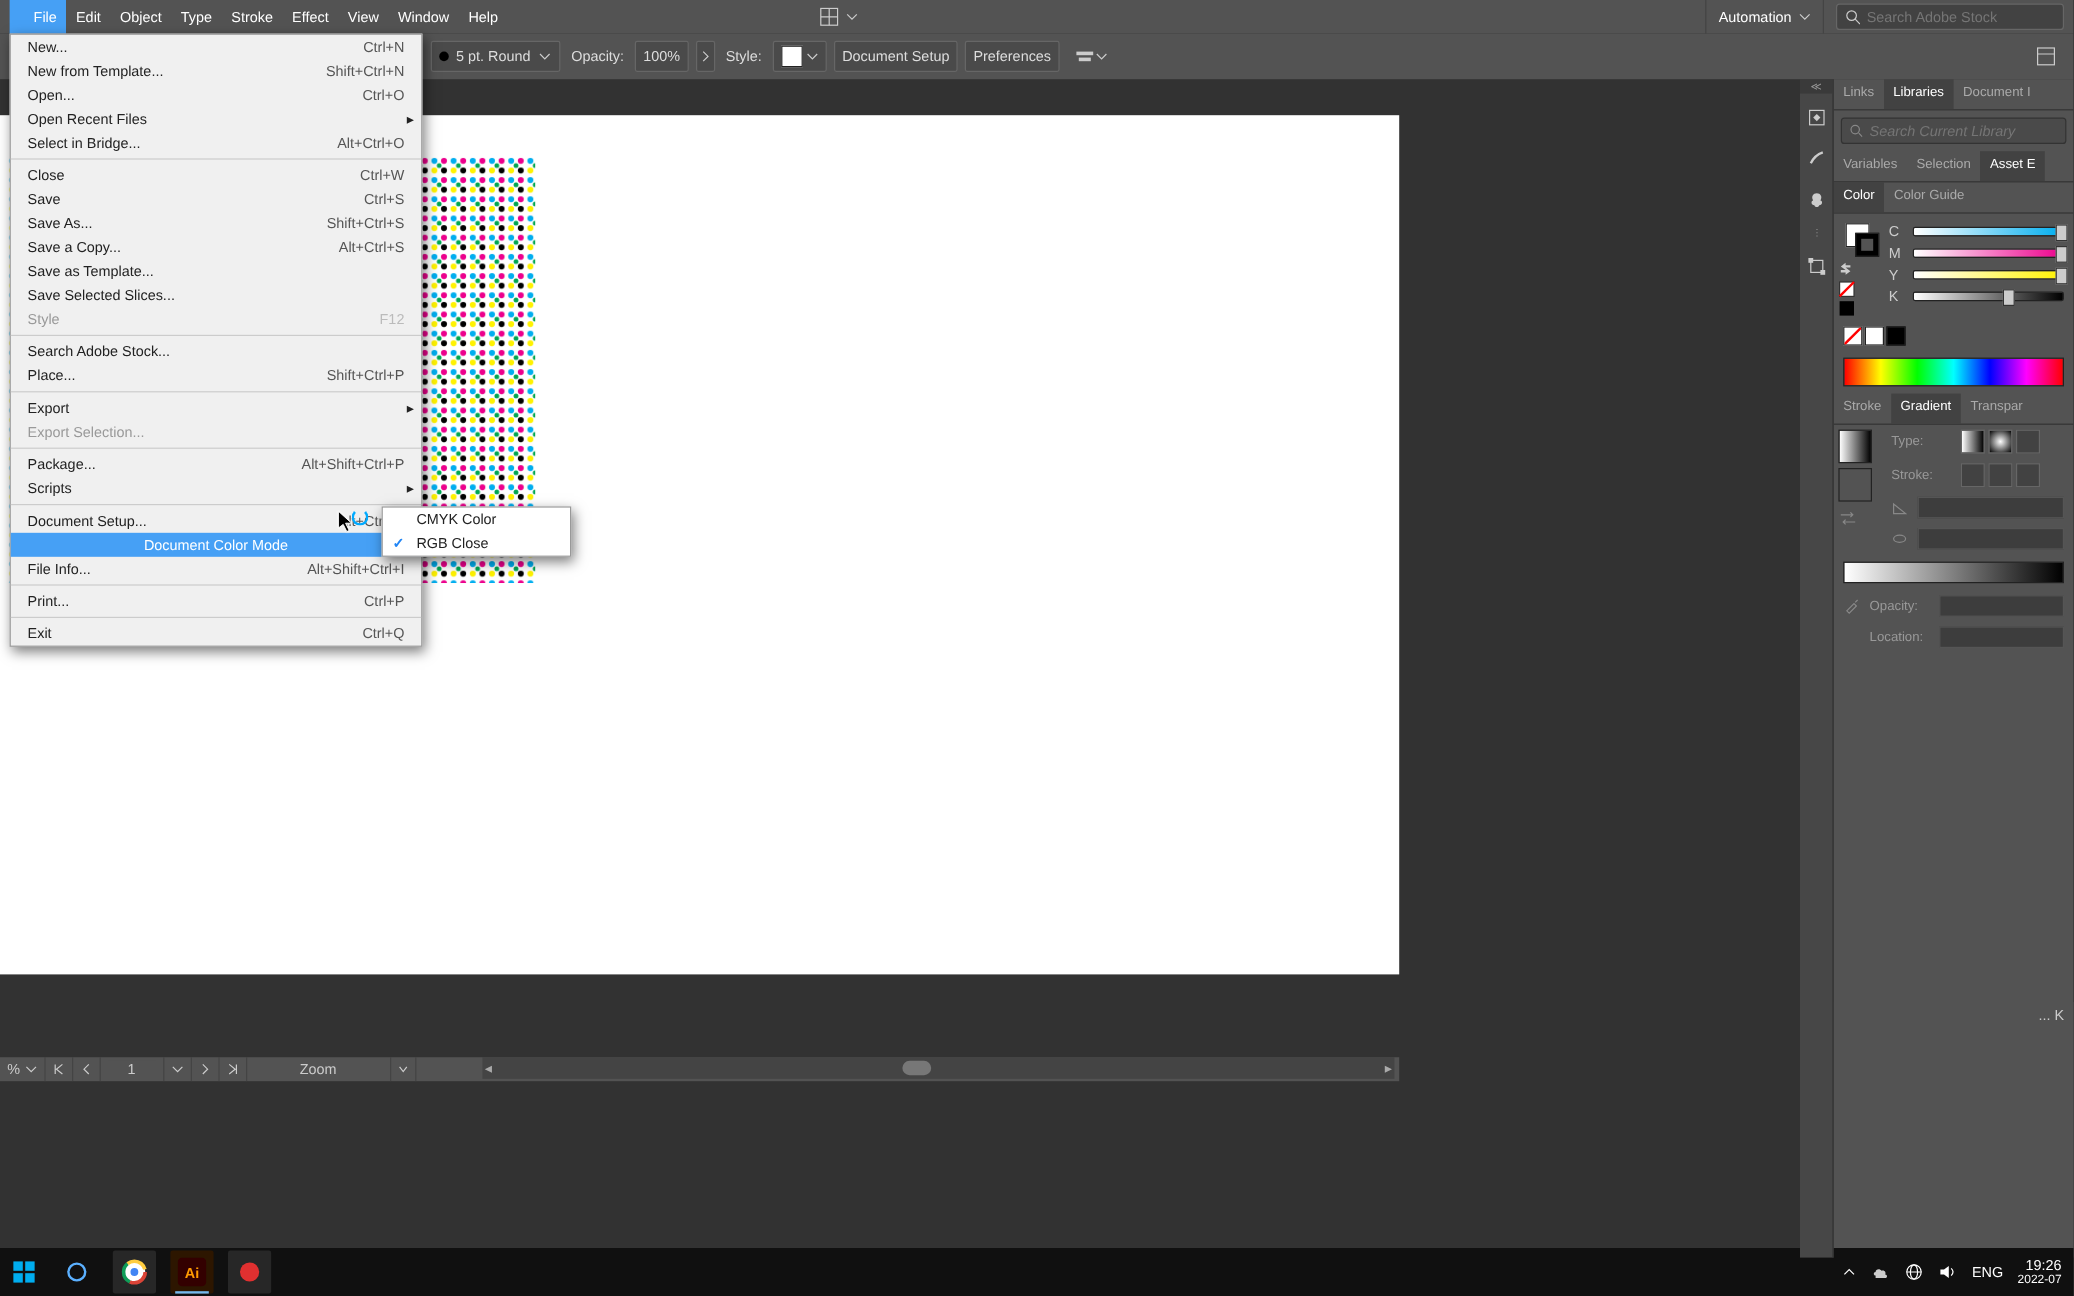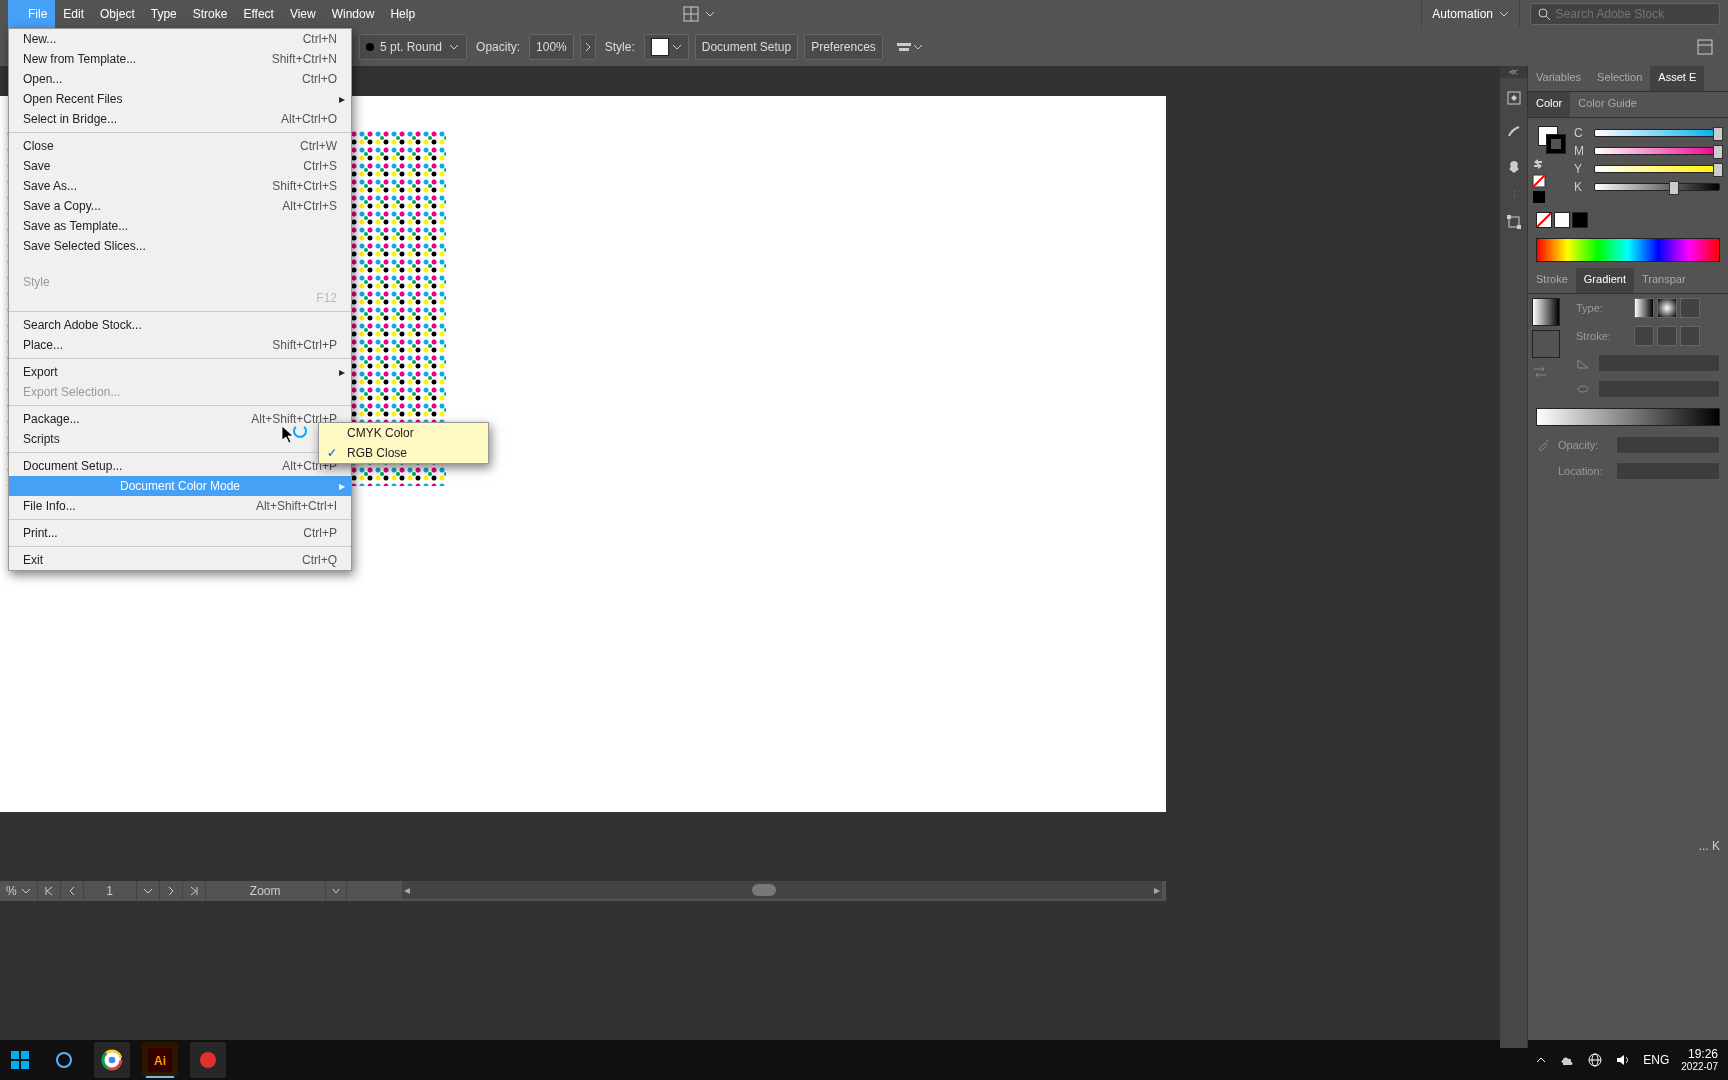--- a/index.html
+++ b/index.html
@@ -22,26 +22,26 @@
 .controlbar .lbl { color:#ddd; margin: 0 6px; }
 .controlbar .swatch { width: 18px; height: 18px; border: 1px solid #222; background: #fff; margin-right: 3px; }
 .controlbar .right { margin-left: auto; display:flex; align-items:center; }
 
 
 .dropdown { position: absolute; top: 28px; left: 8px; width: 344px; background: #f0f0f0; border: 1px solid #999; box-shadow: 2px 4px 10px rgba(0,0,0,0.5); z-index: 100; }
 .dropdown .ditem { display:flex; align-items:center; justify-content:space-between; padding: 3px 14px; color:#222; position:relative; }
 .dropdown .ditem.disabled { color:#999; }
 .dropdown .ditem.highlight { background:#46a0f5; color:#fff;justify-content:center; }
 .dropdown .ditem .kb { color:#555; }
-.dropdown .ditem.disabled .kb { color:#bbb;margin-top:32px; }
+.dropdown .ditem.disabled .kb { color:#bbb; }
 .dropdown .sep { height:1px; background:#ccc; margin: 3px 0; }
 .dropdown .subarrow { position:absolute; right:6px; }
 
 
-.submenu { position:absolute; top: 422px; left: 318px; width: 171px; background: #fef9c3; border: 1px solid #999; box-shadow: 2px 4px 10px rgba(0,0,0,0.5); z-index: 101; }
+.submenu { position:absolute; top: 422px; left: 318px; width: 158px; background: #ffffff; border: 1px solid #999; box-shadow: 2px 4px 10px rgba(0,0,0,0.5); z-index: 101; }
 .submenu .sitem { display:flex; align-items:center; padding: 3px 10px 3px 28px; position:relative; color:#222; }
 .submenu .sitem .check { position:absolute; left:8px; color:#2185f5; font-weight:bold; }
 
 
 .cursor { position:absolute; left: 281px; top: 425px; z-index: 200; pointer-events:none; }
 .cursor svg { filter: drop-shadow(0 0 1px #fff); }
 .cursor-spin { position:absolute; left: 293px; top: 424px; width:14px; height:14px; border:2px solid #0af; border-top-color: transparent; border-radius:50%; z-index:200; }
 
 
 .doc-region { position:absolute; top:66px; left:0; right: 0; bottom: 0; }
@@ -327,20 +327,34 @@
       <svg width="16" height="16">
         <rect x="3" y="3" width="10" height="10" stroke="#ccc" fill="none"></rect>
         <rect x="1" y="1" width="4" height="4" fill="#ccc"></rect>
         <rect x="11" y="11" width="4" height="4" fill="#ccc"></rect>
       </svg>
     </div>
 </div>
 
 <div class="right-panels">
 
+  <div>
+    <div class="rp-tabs">
+      <div class="rp-tab">Links</div>
+      <div class="rp-tab active">Libraries</div>
+      <div class="rp-tab">Document I</div>
+    </div>
+    <div class="rp-search">
+      <svg width="12" height="12">
+          <circle cx="5" cy="5" r="3.5" stroke="#888" fill="none"></circle>
+          <line x1="8" y1="8" x2="11" y2="11" stroke="#888"></line>
+        </svg>
+      <input placeholder="Search Current Library" style="">
+    </div>
+  </div>
 
   <div>
     <div class="rp-tabs">
       <div class="rp-tab">Variables</div>
       <div class="rp-tab">Selection</div>
       <div class="rp-tab active">Asset E</div>
     </div>
   </div>
 
   <div class="color-panel">

